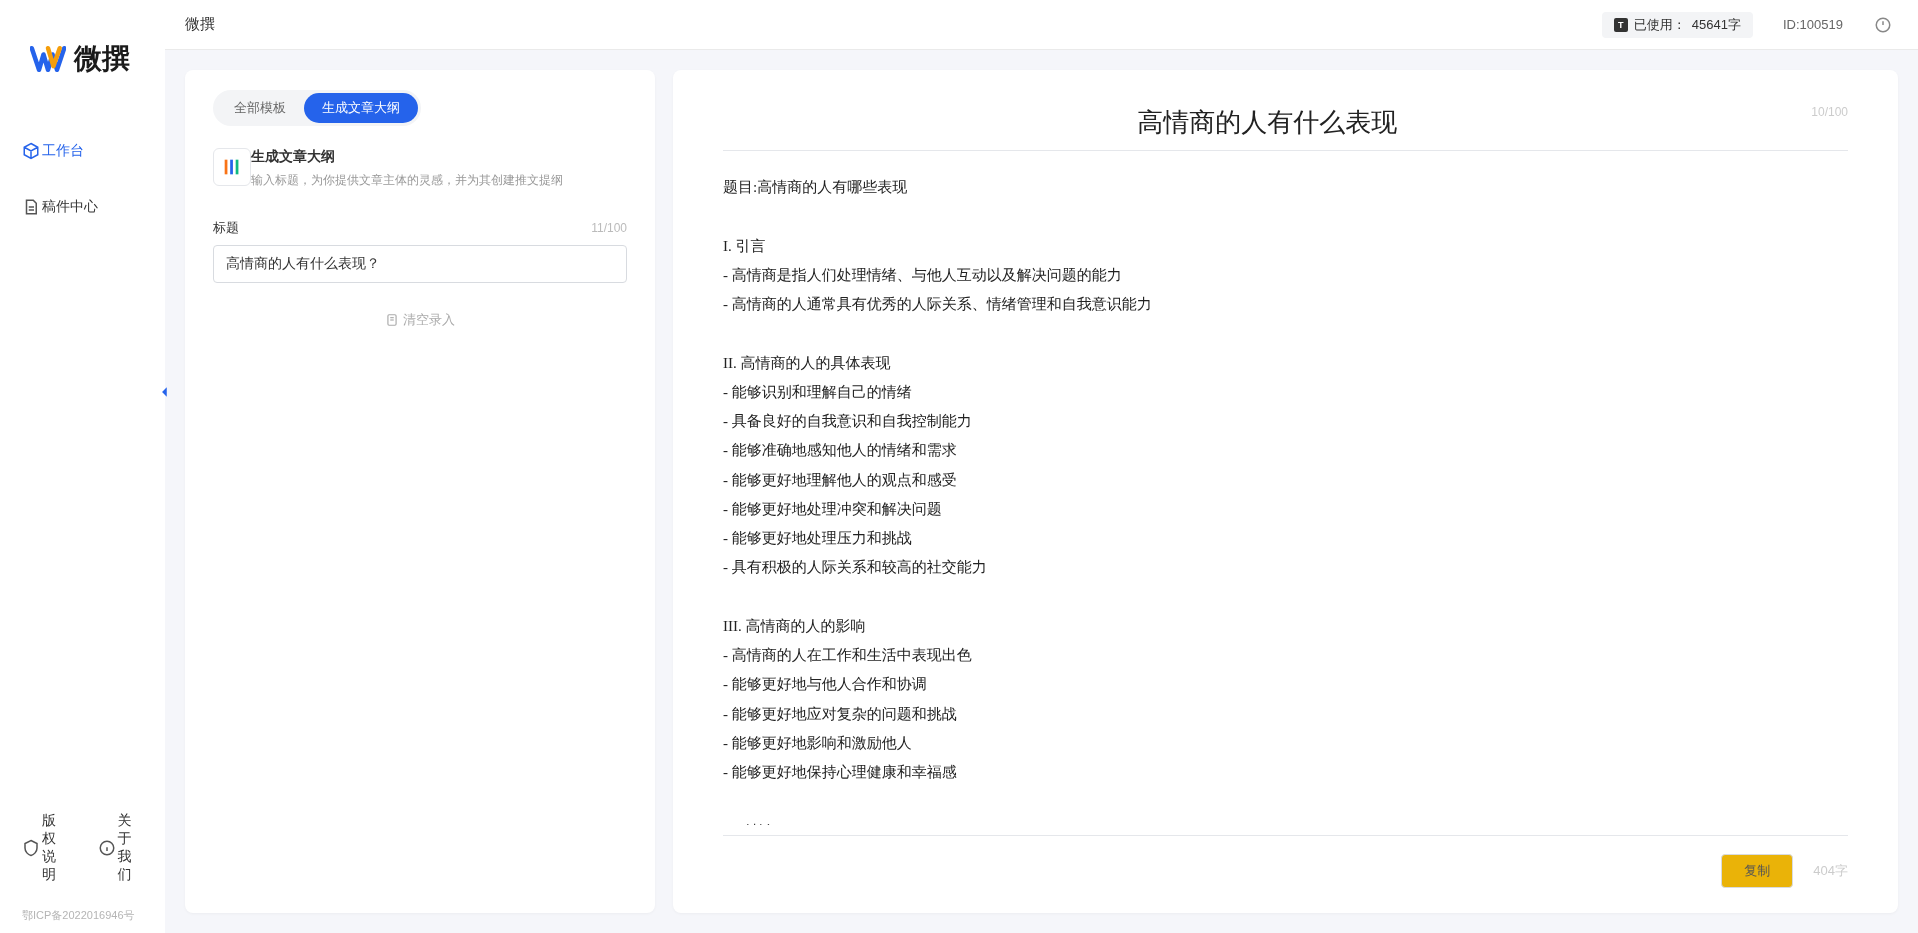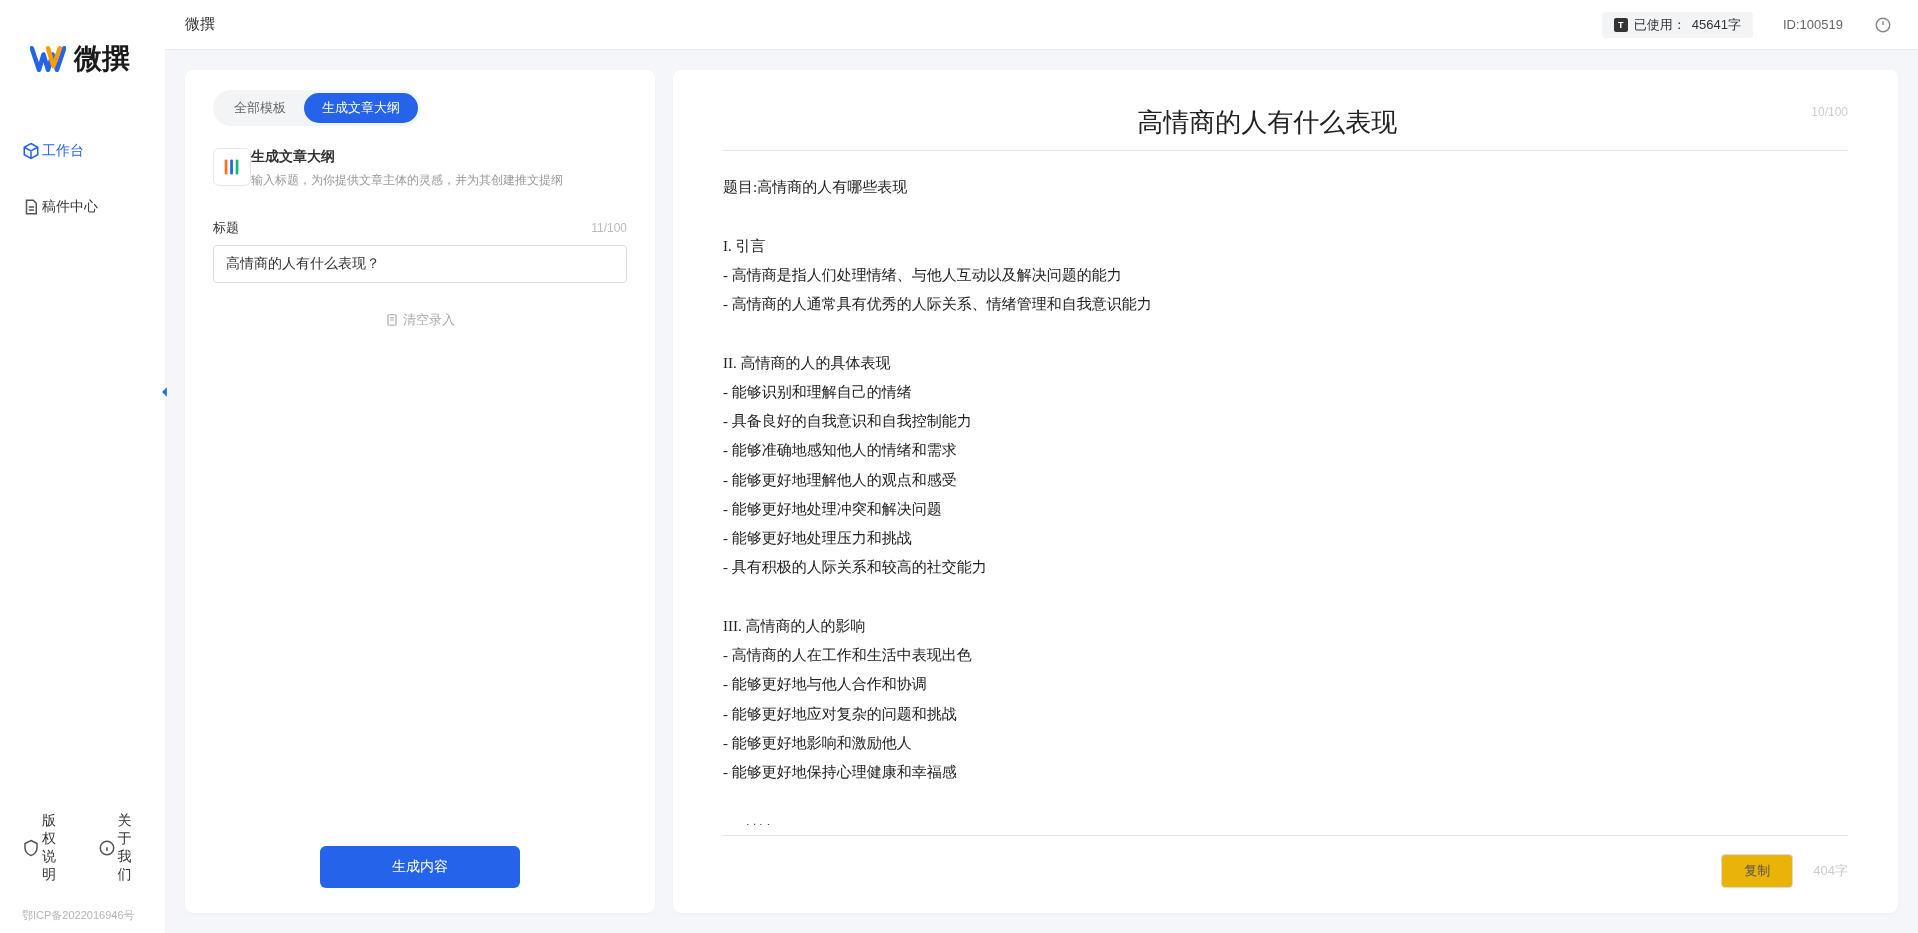--- a/index.html
+++ b/index.html
@@ -167,21 +167,20 @@
         <input class="field-input" type="text" value="高情商的人有什么表现？" style="">
       </div>
       <div class="clear-link">
         <svg viewBox="0 0 24 24" width="14" height="14" fill="none" stroke="#aaa" stroke-width="2">
             <rect x="5" y="3" width="14" height="18" rx="2"></rect>
             <line x1="9" y1="8" x2="15" y2="8"></line>
             <line x1="9" y1="12" x2="15" y2="12"></line>
           </svg>
         <span>清空录入</span>
       </div>
-      <button class="generate-btn">生成内容</button>
     </div>
 
     <div class="panel right-panel">
       <div class="doc-title-row">
         <div class="doc-title">高情商的人有什么表现</div>
         <span class="doc-title-counter">10/100</span>
       </div>
       <div class="doc-body">题目:高情商的人有哪些表现
 
 I. 引言

